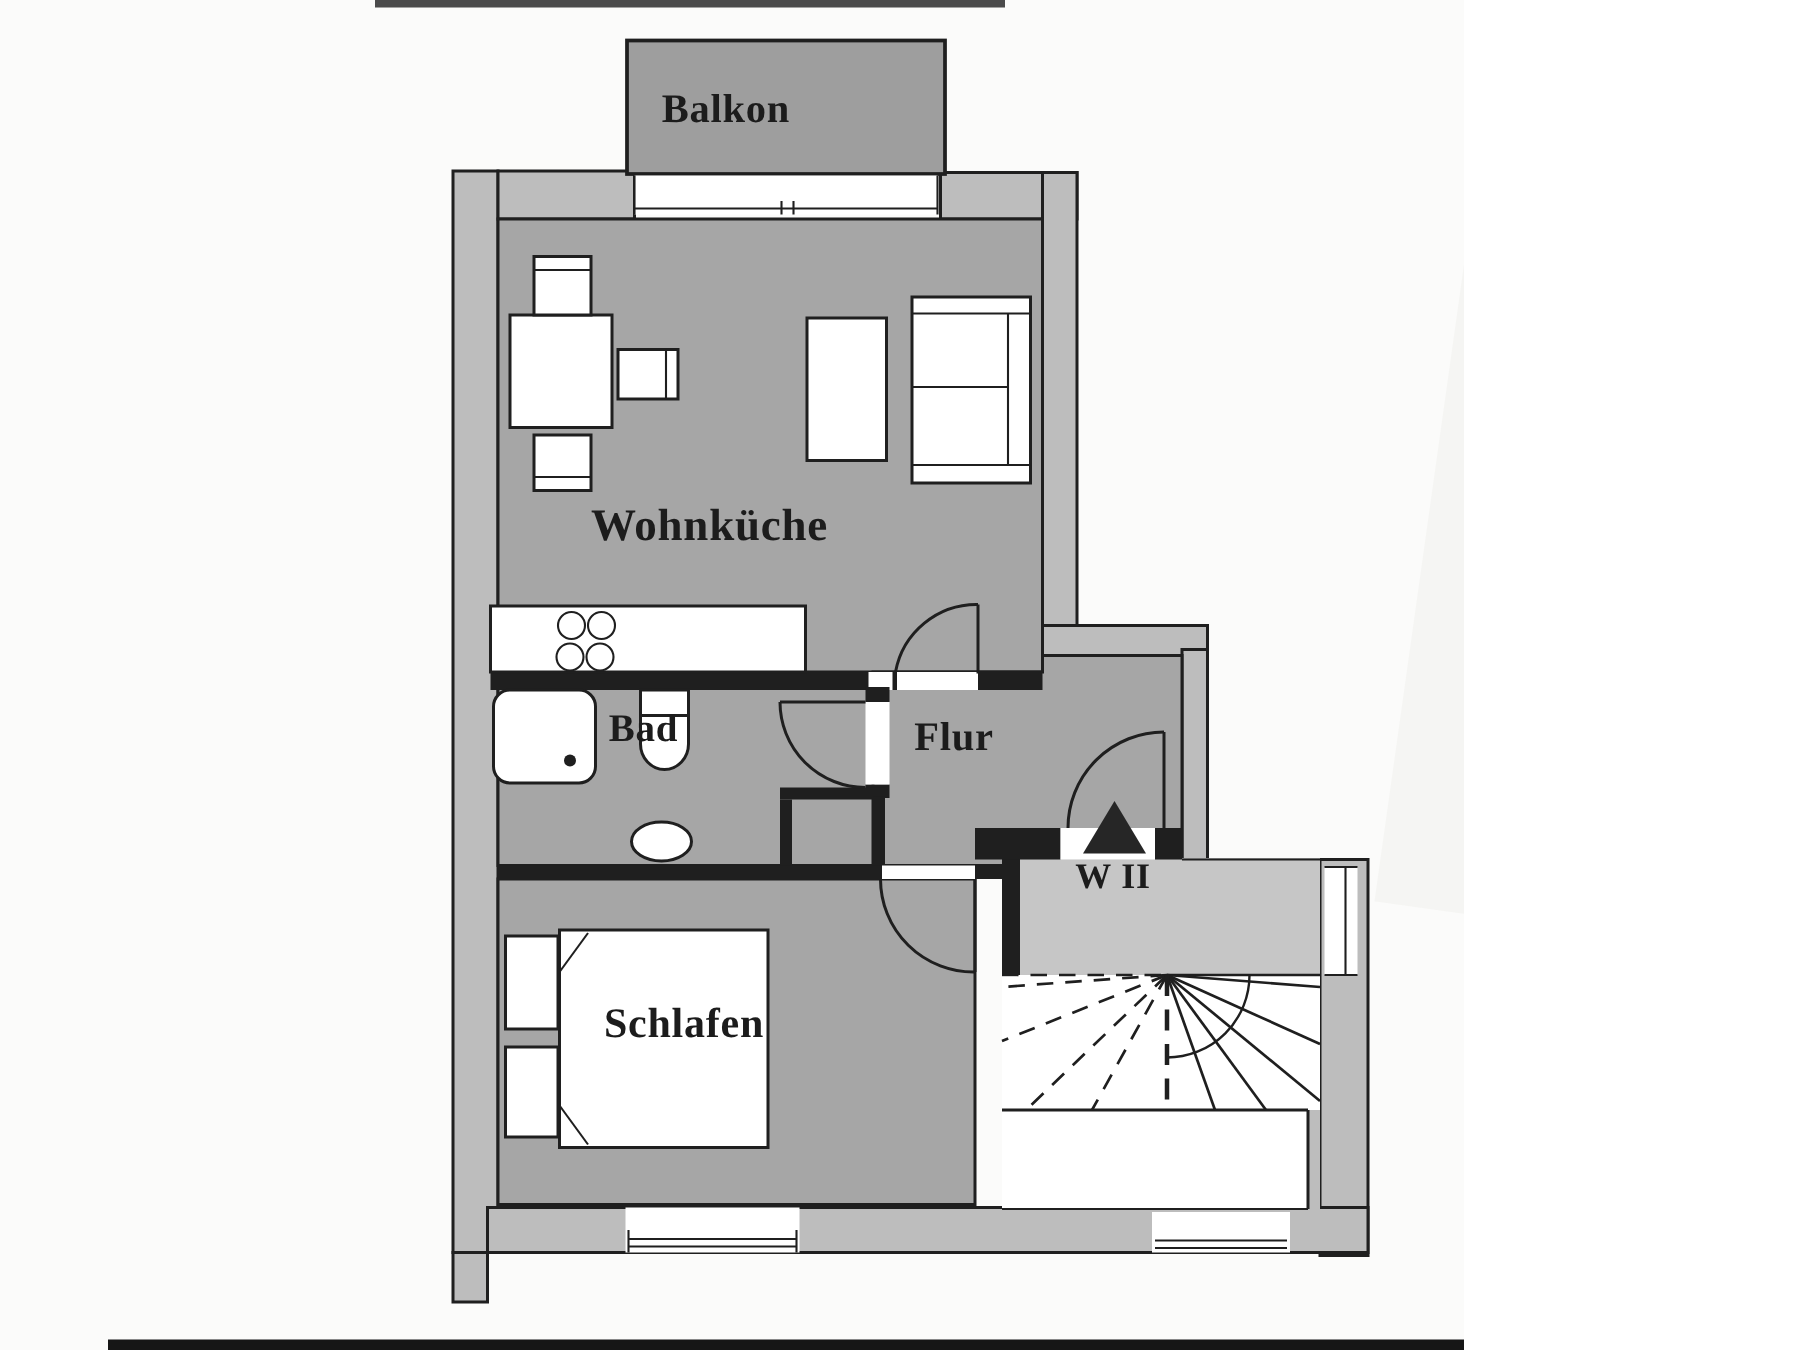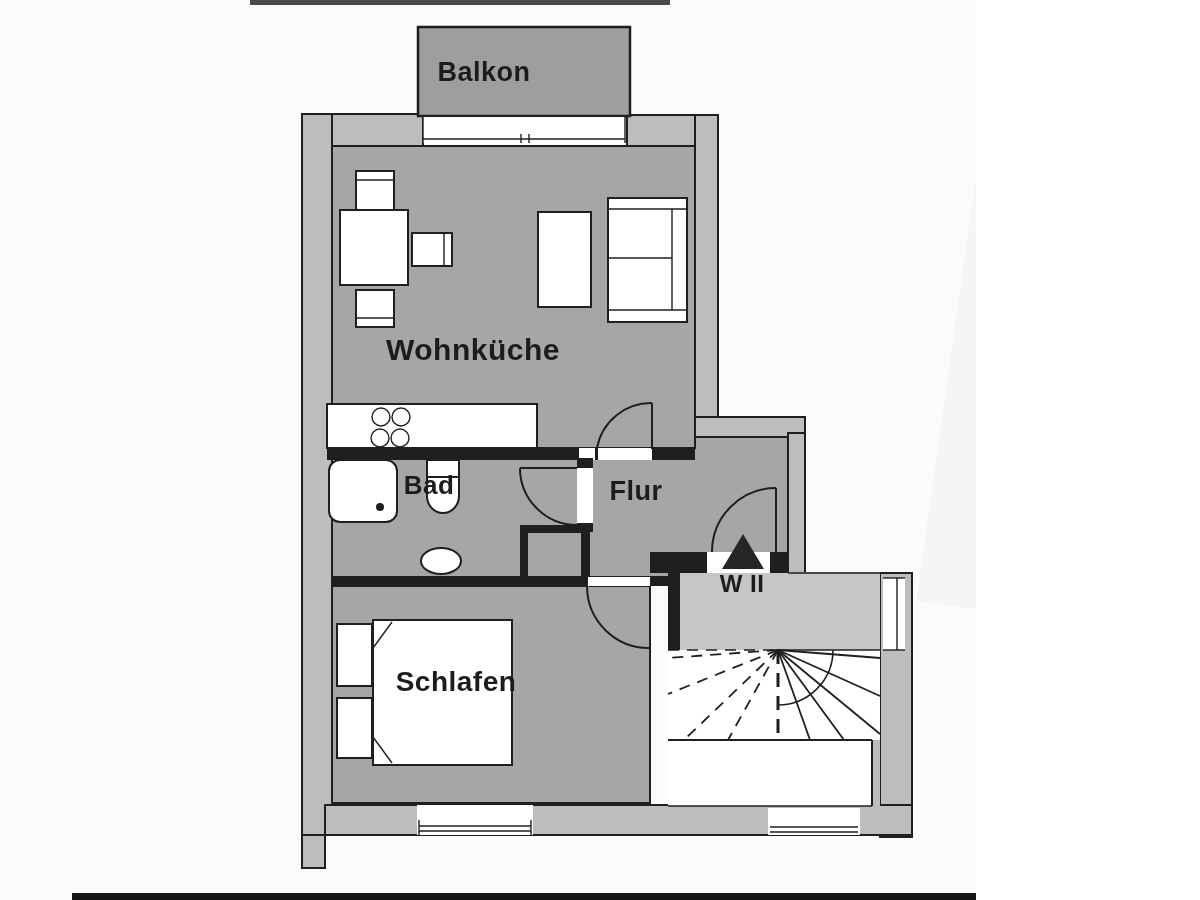--- a/index.html
+++ b/index.html
@@ -1,21 +1,21 @@
 <!DOCTYPE html>
 <html style="--floor: #a6a6a6; --wall: #bdbdbd; --balcony: #9e9e9e; --landing: #c6c6c6; --line: #1f1f1f; --fixture: #ffffff; --paper: #fbfbfa; --ink: #1c1c1c;"><head>
 <meta charset="utf-8">
 <style>
   :root{
     --floor:#a6a6a6; --wall:#bdbdbd; --balcony:#9e9e9e; --landing:#c6c6c6;
     --line:#1f1f1f; --fixture:#ffffff; --paper:#fbfbfa; --ink:#1c1c1c;
   }
   html,body{margin:0;padding:0;background:#fff;}
   .stage{position:relative;width:976px;height:900px;background:var(--paper);overflow:hidden;
-         font-family:Liberation Sans, sans-serif;}
+         font-family:Liberation Serif, serif;}
   svg{position:absolute;left:0;top:0;}
   .wall{fill:var(--wall);stroke:var(--line);stroke-width:2;}
   .blackwall{fill:var(--line);stroke:none;}
   .floor{fill:var(--floor);stroke:var(--line);stroke-width:2;}
   .fix{fill:var(--fixture);stroke:var(--line);stroke-width:2;}
   .gap{fill:var(--fixture);stroke:none;}
   .ln{stroke:var(--line);stroke-width:2;fill:none;}
   .thin{stroke:var(--line);stroke-width:1.4;fill:none;}
   .door{stroke:var(--line);stroke-width:2;fill:none;}
   .lbl{fill:var(--ink);font-weight:700;letter-spacing:.5px;}

